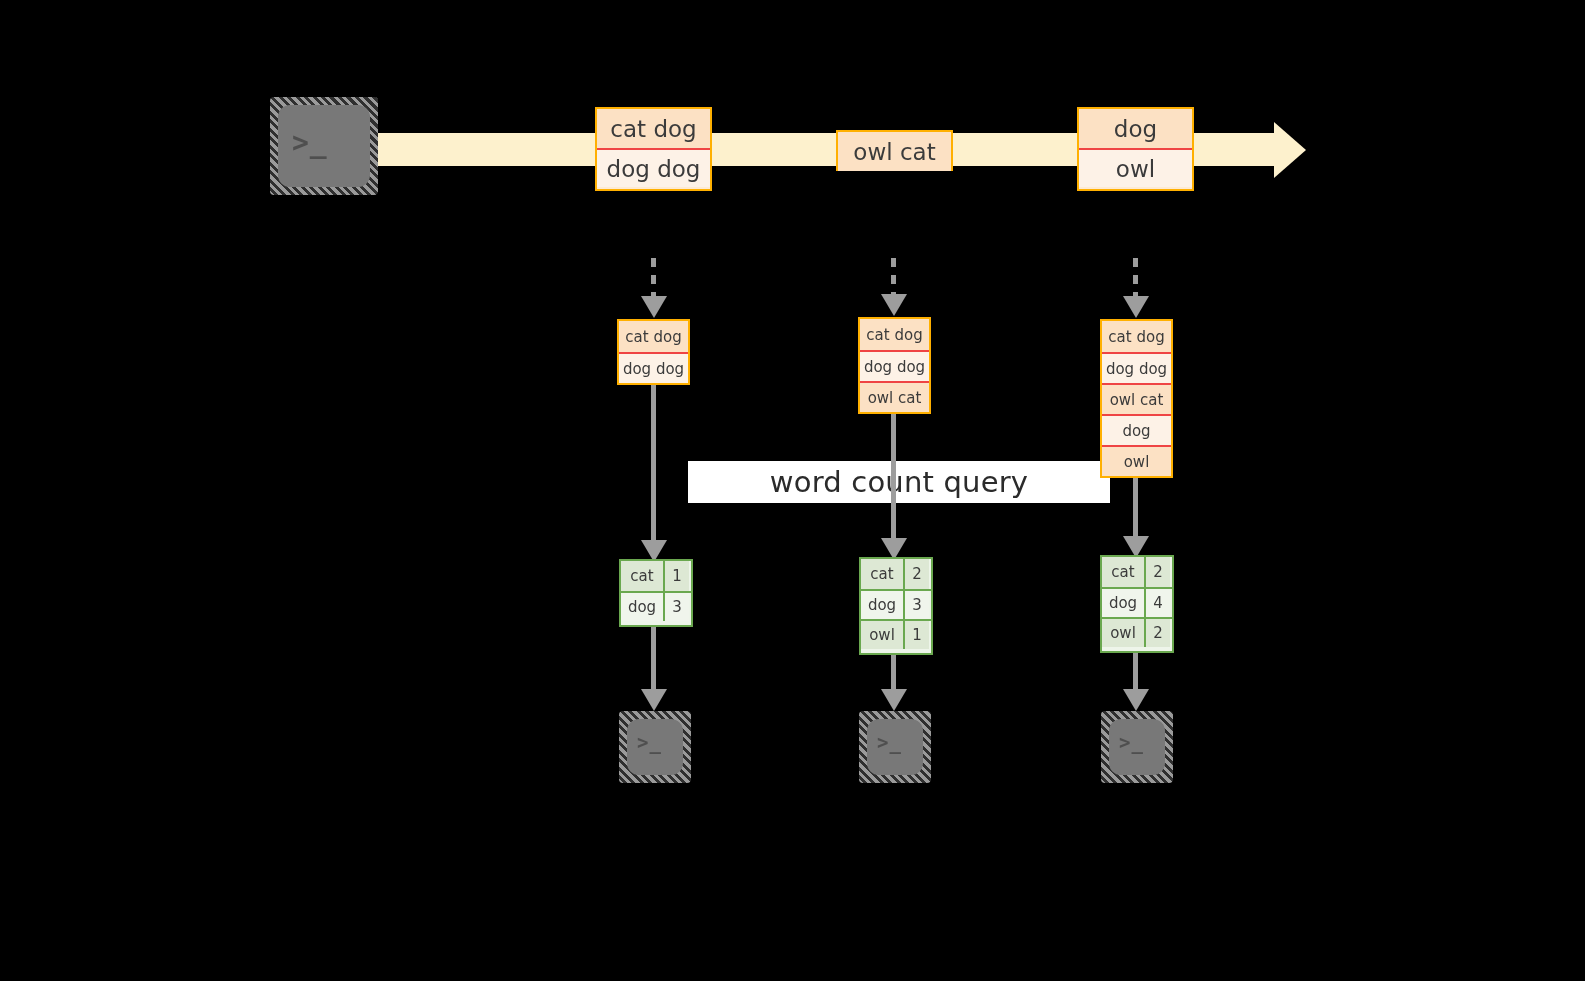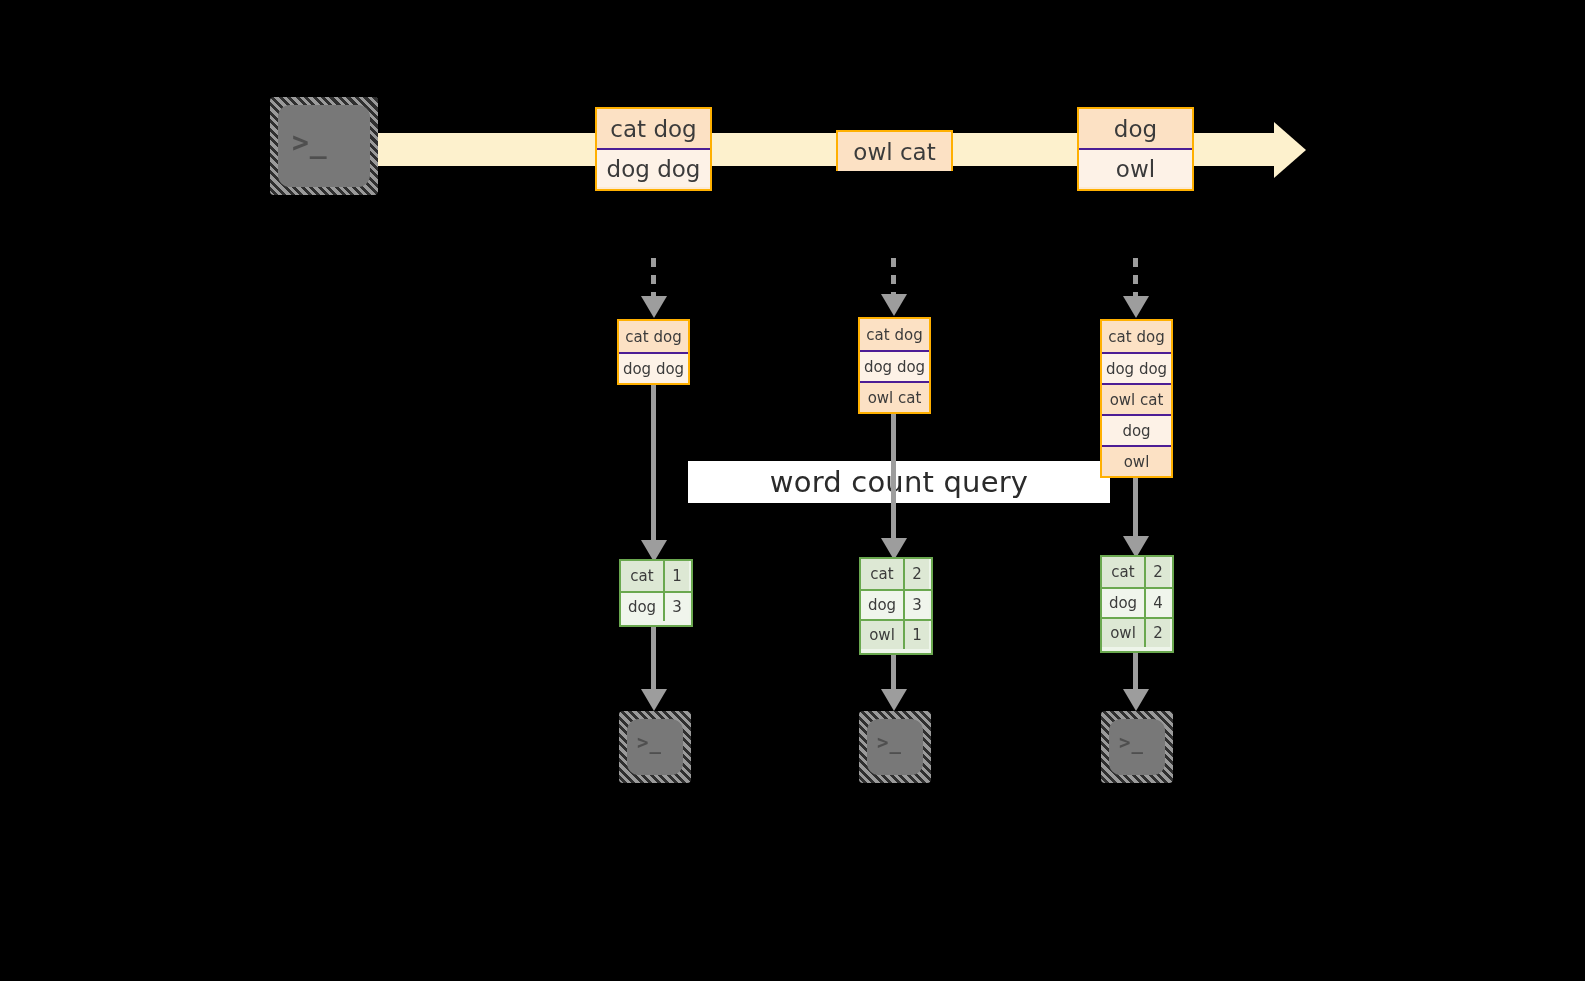--- a/index.html
+++ b/index.html
@@ -56,21 +56,21 @@
   .rec .row{
     box-sizing:border-box;
     display:flex;
     align-items:center;
     justify-content:center;
     color:#3b3b3b;
     white-space:nowrap;
   }
   .rec .row.t1{background:#fce1c4;}
   .rec .row.t2{background:#fdf2e7;}
-  .rec .row + .row{border-top:2px solid #4c1d95;}
+  .rec .row + .row{border-top:2px solid #ef4444;}
 
   
   .rec.big .row{height:39px;font-size:23px;}
   
   .rec.small .row{height:31px;font-size:15px;}
 
   
   .tbl{
     position:absolute;
     border:2px solid #6aa84f;

